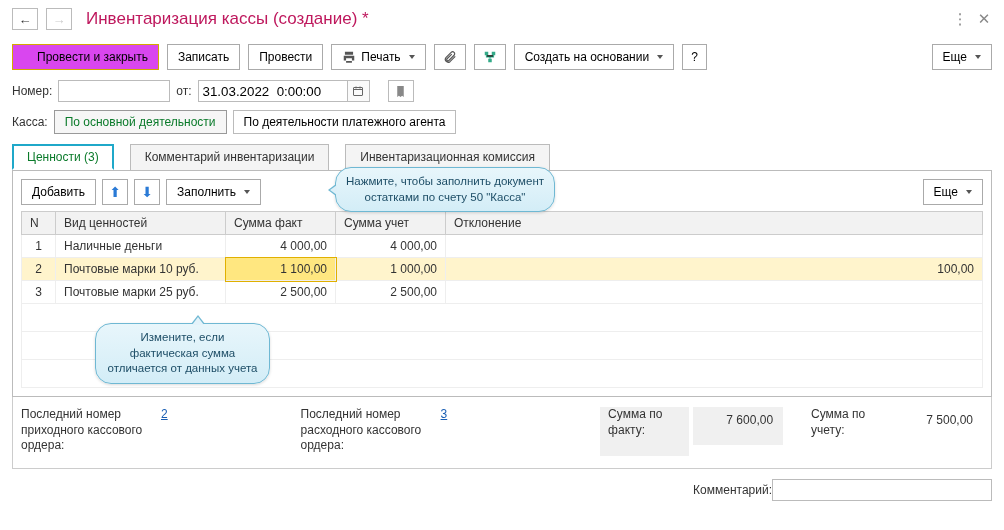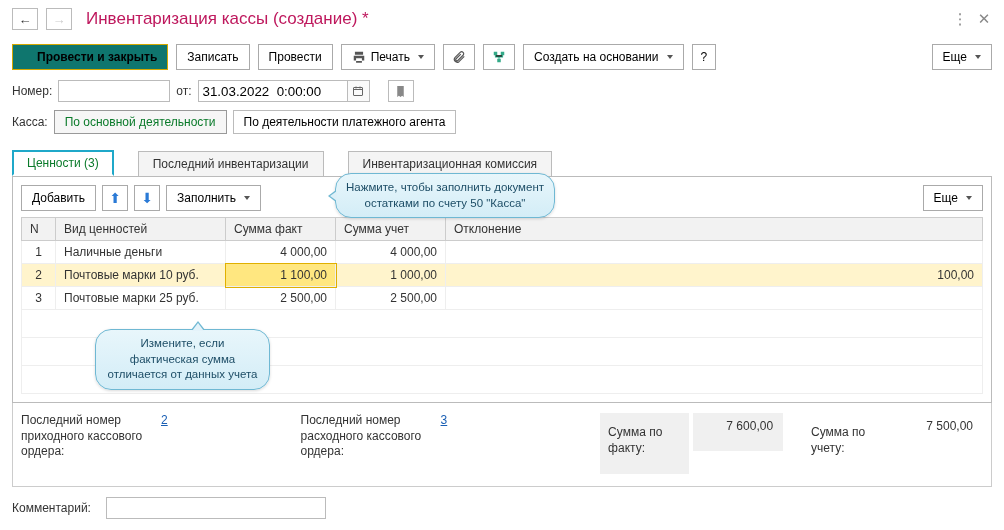--- a/index.html
+++ b/index.html
@@ -42,23 +42,23 @@
     border: 1px solid #aaa;
     background: #fff;
     display: inline-flex;
     align-items: center;
     gap: 5px;
     font-size: 12px;
     cursor: pointer;
     white-space: nowrap;
   }
   .btn.primary {
-    background: #0f766e;
+    background: #d946ef;
     border-color: #d4a800;
-    font-weight: bold;
+    font-weight: normal;
     padding-left: 24px;
   }
   .btn.icon { padding: 0 8px; }
   .dropdown-caret {
     width:0;height:0;border-left:3px solid transparent;border-right:3px solid transparent;border-top:4px solid #555;display:inline-block;margin-left:3px;
   }
   .toolbar-spacer { flex:1; }
 
   .field-row {
     display:flex;
@@ -79,23 +79,22 @@
     display:flex;align-items:center;justify-content:center;background:#fafafa;
   }
   .pill-btn {
     height:24px;padding:4px 10px;border:1px solid #bbb;background:#fff;
     display:inline-flex;align-items:center;font-size:12px;
   }
   .pill-btn.active { color:#0a7a2a; border-color:#999; background:#f6f6f6;}
 
   .tabs {
     display:flex;
-    gap:24px;
-    margin-top:16px;
-    align-items:flex-end;
+    gap:16px;
+    margin-top:10px;
   }
   .tab {
     padding:5px 14px;
     border:1px solid #bbb;
     border-bottom:none;
     background:#f4f4f4;
     font-size:12px;
   }
   .tab.active {
     background:#fff;
@@ -188,31 +187,32 @@
     border:1px solid #ccc; border-top:none;
     padding:10px 8px 12px 8px;
   }
   .footer-block { display:flex; gap:10px; align-items:flex-start;}
   .footer-label { color:#333; max-width:130px; line-height:1.3;}
   .link { color:#1a5fb4; text-decoration:underline; cursor:pointer;}
   .sum-box {
     display:flex; align-items:flex-start; gap:4px;
   }
   .sum-label {
-    background:#f0f0f0; padding:12px 8px 18px 8px; min-width:55px;
+    background:#f0f0f0; padding:0 8px 18px 8px; min-width:55px;
     line-height:1.3;
   }
   .sum-val {
     background:#f0f0f0; padding:6px 10px 18px 10px; min-width:90px; text-align:right;
   }
   .sum-block2 .sum-label, .sum-block2 .sum-val { background:transparent; }
 
   .comment-row {
-    display:flex; align-items:center; gap:15px;
+    display:flex; align-items:center; gap:0;
     margin-top:10px;
+    justify-content:flex-end;
   }
   .comment-row .input { flex:0 0 220px; }
 
   svg { display:block; }
 </style>
 </head>
 <body>
 
 <div class="window">
 
@@ -293,21 +293,21 @@
   </div>
 
   <div class="field-row">
     <span class="field-label">Касса:</span>
     <button class="pill-btn active">По основной деятельности</button>
     <button class="pill-btn">По деятельности платежного агента</button>
   </div>
 
   <div class="tabs">
     <div class="tab active">Ценности (3)</div>
-    <div class="tab">Последний инвентаризации</div>
+    <div class="tab">Комментарий инвентаризации</div>
     <div class="tab">Инвентаризационная комиссия</div>
   </div>
 
   <div class="tab-panel">
 
     <div class="callout c1">Нажмите, чтобы заполнить документ остатками по счету 50 "Касса"</div>
 
     <div class="panel-toolbar">
       <button class="btn">Добавить</button>
       <div class="sq-btn">

